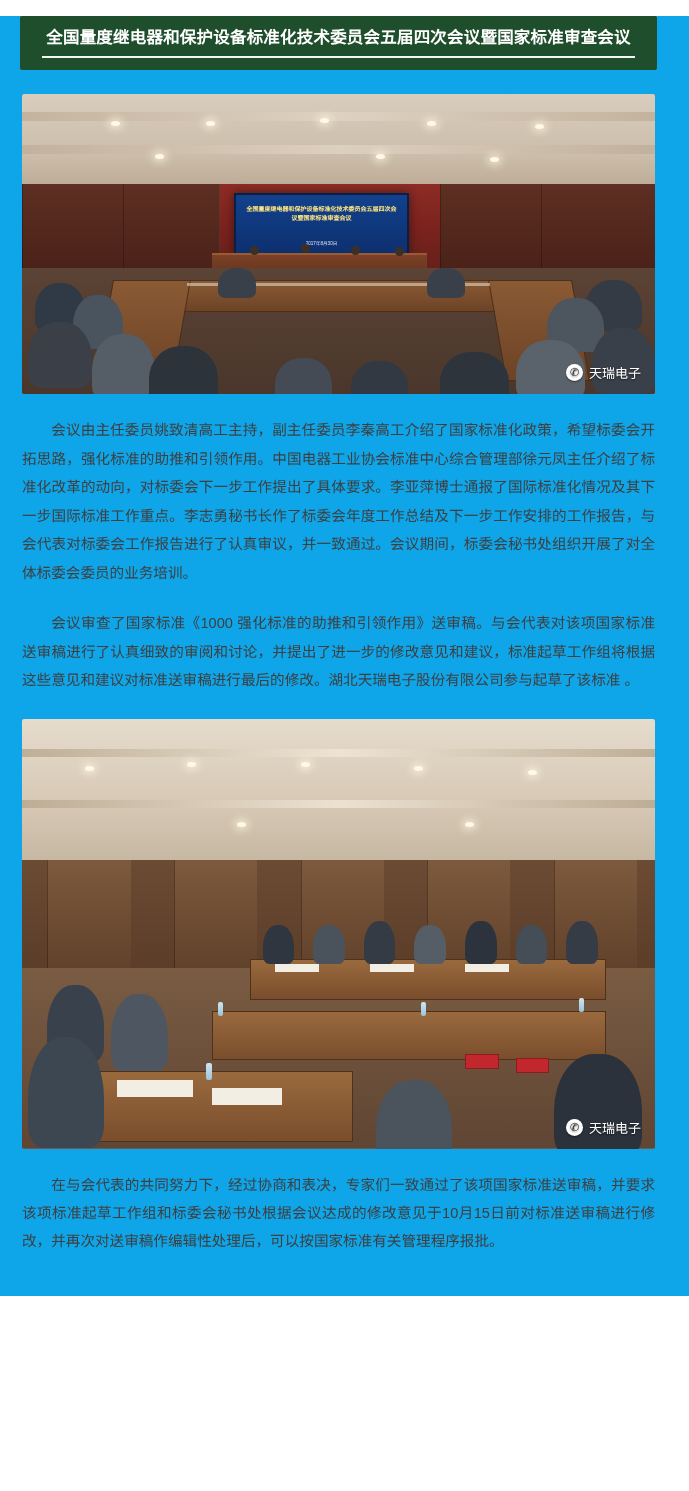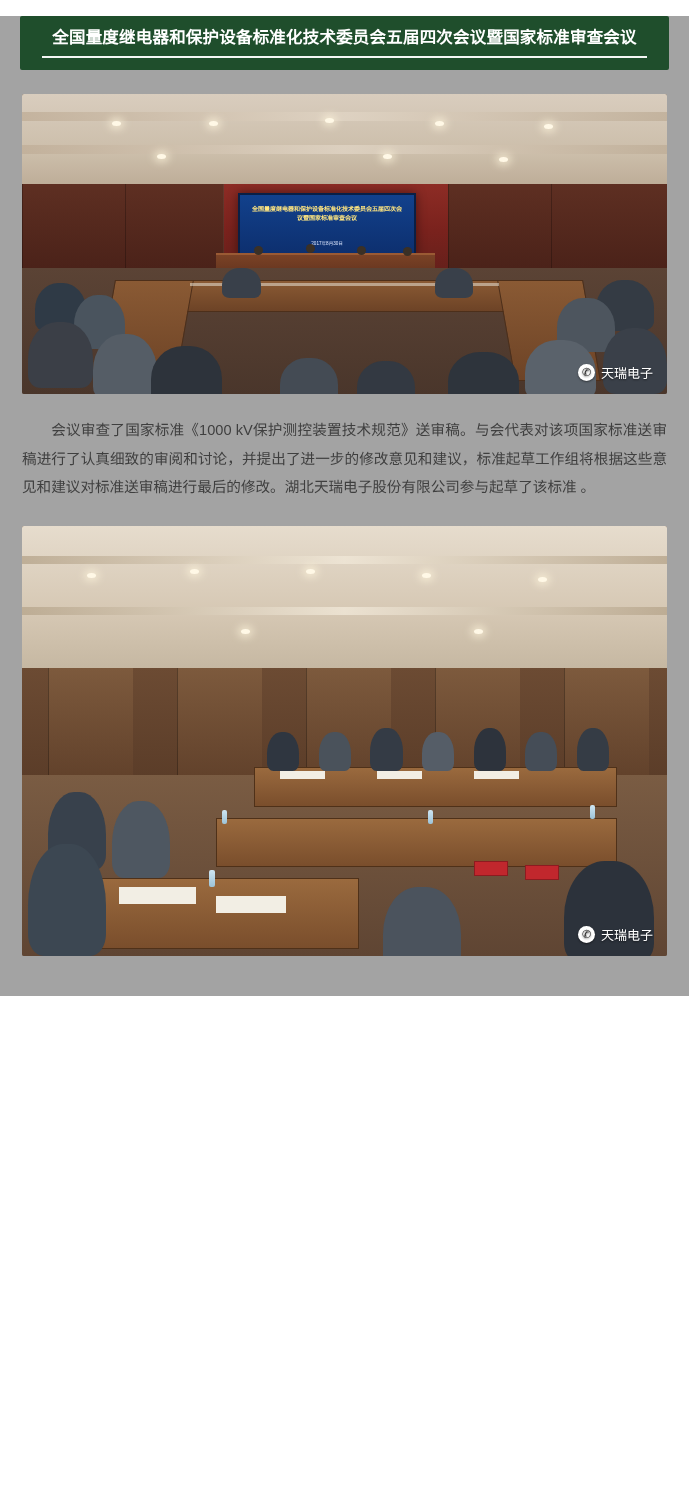--- a/index.html
+++ b/index.html
@@ -8,22 +8,22 @@
     background: #ffffff;
   }
   body {
     width: 689px;
     font-family: "Liberation Sans", "DejaVu Sans", sans-serif;
     color: #3a3a3a;
   }
   .page {
     width: 689px;
     box-sizing: border-box;
-    padding: 0 0 30px 0;
-    background: #a3a3a3;
+    padding: 0 12px 30px 0;
+    background: #0ea5e9;
   }
   
   .title-banner {
     margin: 16px 20px 0 20px;
     background: #1f4e2c;
     border-radius: 2px;
     padding: 10px 14px 12px 14px;
     position: relative;
   }
   .title-text {
@@ -259,22 +259,23 @@
       <div class="person" style="left:40%;top:88%;width:9%;height:16%;background:#444b54;"></div>
       <div class="person" style="left:52%;top:89%;width:9%;height:16%;background:#333942;"></div>
 
       <div class="watermark">
         <span class="wm-circle">✆</span>
         <span>天瑞电子</span>
       </div>
     </div>
   </div>
 
-
-  <p class="para">会议审查了国家标准《1000 kV保护测控装置技术规范》送审稿。与会代表对该项国家标准送审稿进行了认真细致的审阅和讨论，并提出了进一步的修改意见和建议，标准起草工作组将根据这些意见和建议对标准送审稿进行最后的修改。湖北天瑞电子股份有限公司参与起草了该标准 。</p>
+  <p class="para">会议由主任委员姚致清高工主持，副主任委员李秦高工介绍了国家标准化政策，希望标委会开拓思路，强化标准的助推和引领作用。中国电器工业协会标准中心综合管理部徐元凤主任介绍了标准化改革的动向，对标委会下一步工作提出了具体要求。李亚萍博士通报了国际标准化情况及其下一步国际标准工作重点。李志勇秘书长作了标委会年度工作总结及下一步工作安排的工作报告，与会代表对标委会工作报告进行了认真审议，并一致通过。会议期间，标委会秘书处组织开展了对全体标委会委员的业务培训。</p>
+
+  <p class="para">会议审查了国家标准《1000 强化标准的助推和引领作用》送审稿。与会代表对该项国家标准送审稿进行了认真细致的审阅和讨论，并提出了进一步的修改意见和建议，标准起草工作组将根据这些意见和建议对标准送审稿进行最后的修改。湖北天瑞电子股份有限公司参与起草了该标准 。</p>
 
   <div class="figure">
     <div class="photo tall">
 
       <div class="p2-ceiling"></div>
       <div class="p2-beam" style="top:7%;"></div>
       <div class="p2-beam" style="top:19%;"></div>
       <div class="p1-light" style="left:10%;top:11%;"></div>
       <div class="p1-light" style="left:26%;top:10%;"></div>
       <div class="p1-light" style="left:44%;top:10%;"></div>
@@ -322,15 +323,16 @@
       <div class="person" style="left:84%;top:78%;width:14%;height:24%;background:#2c323b;"></div>
       <div class="person" style="left:56%;top:84%;width:12%;height:20%;background:#4b535d;"></div>
 
       <div class="watermark">
         <span class="wm-circle">✆</span>
         <span>天瑞电子</span>
       </div>
     </div>
   </div>
 
+  <p class="para">在与会代表的共同努力下，经过协商和表决，专家们一致通过了该项国家标准送审稿，并要求该项标准起草工作组和标委会秘书处根据会议达成的修改意见于10月15日前对标准送审稿进行修改，并再次对送审稿作编辑性处理后，可以按国家标准有关管理程序报批。</p>
 
   <div class="footer-space"></div>
 </div>
 
 </body></html>

